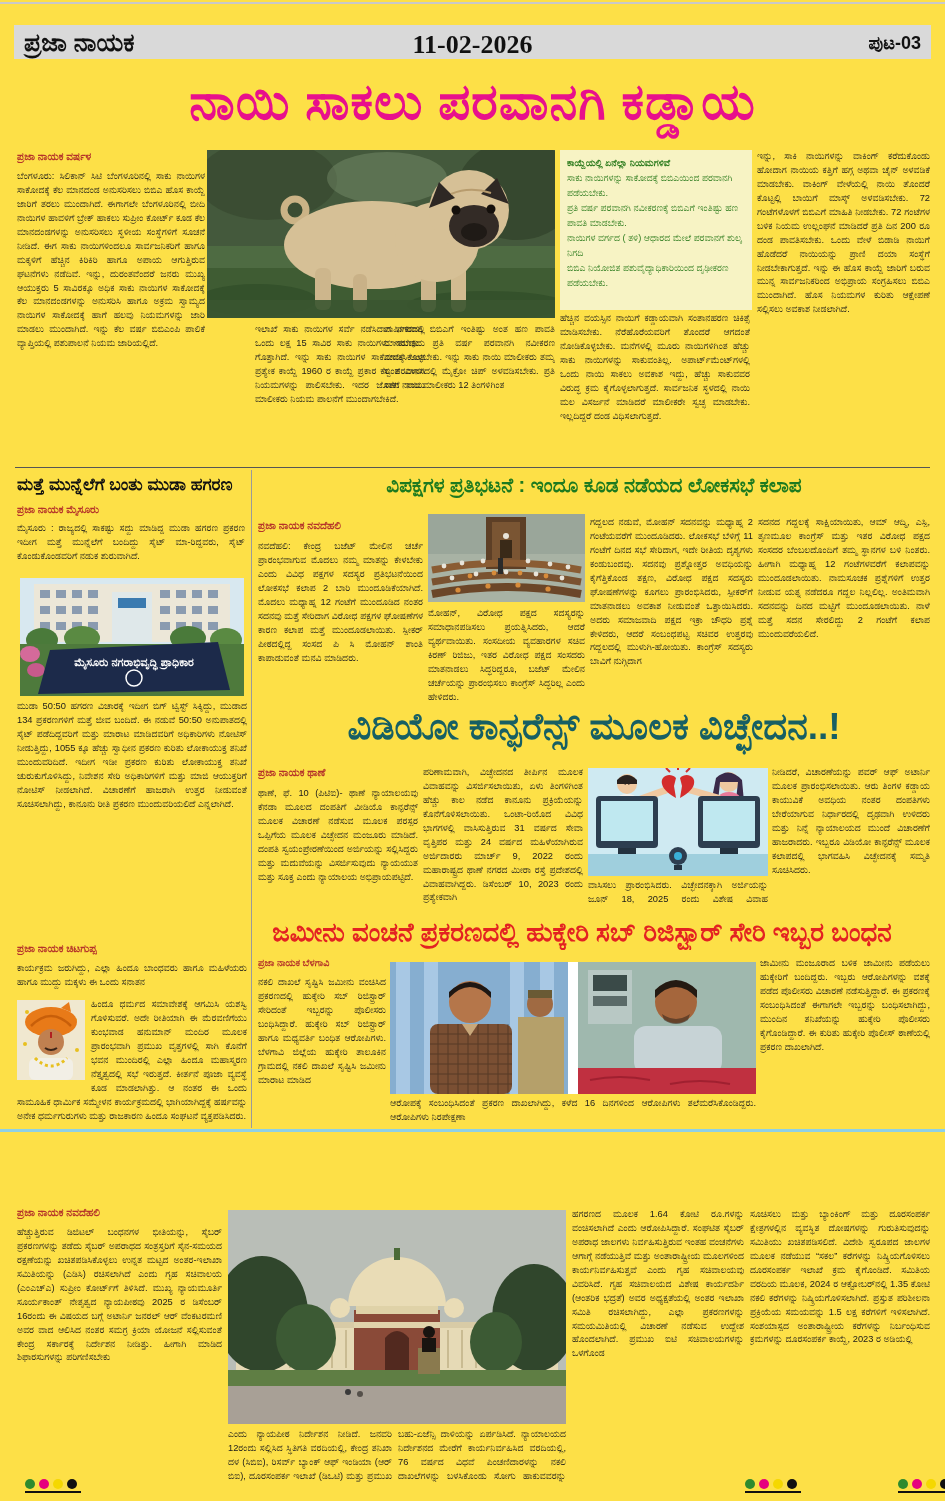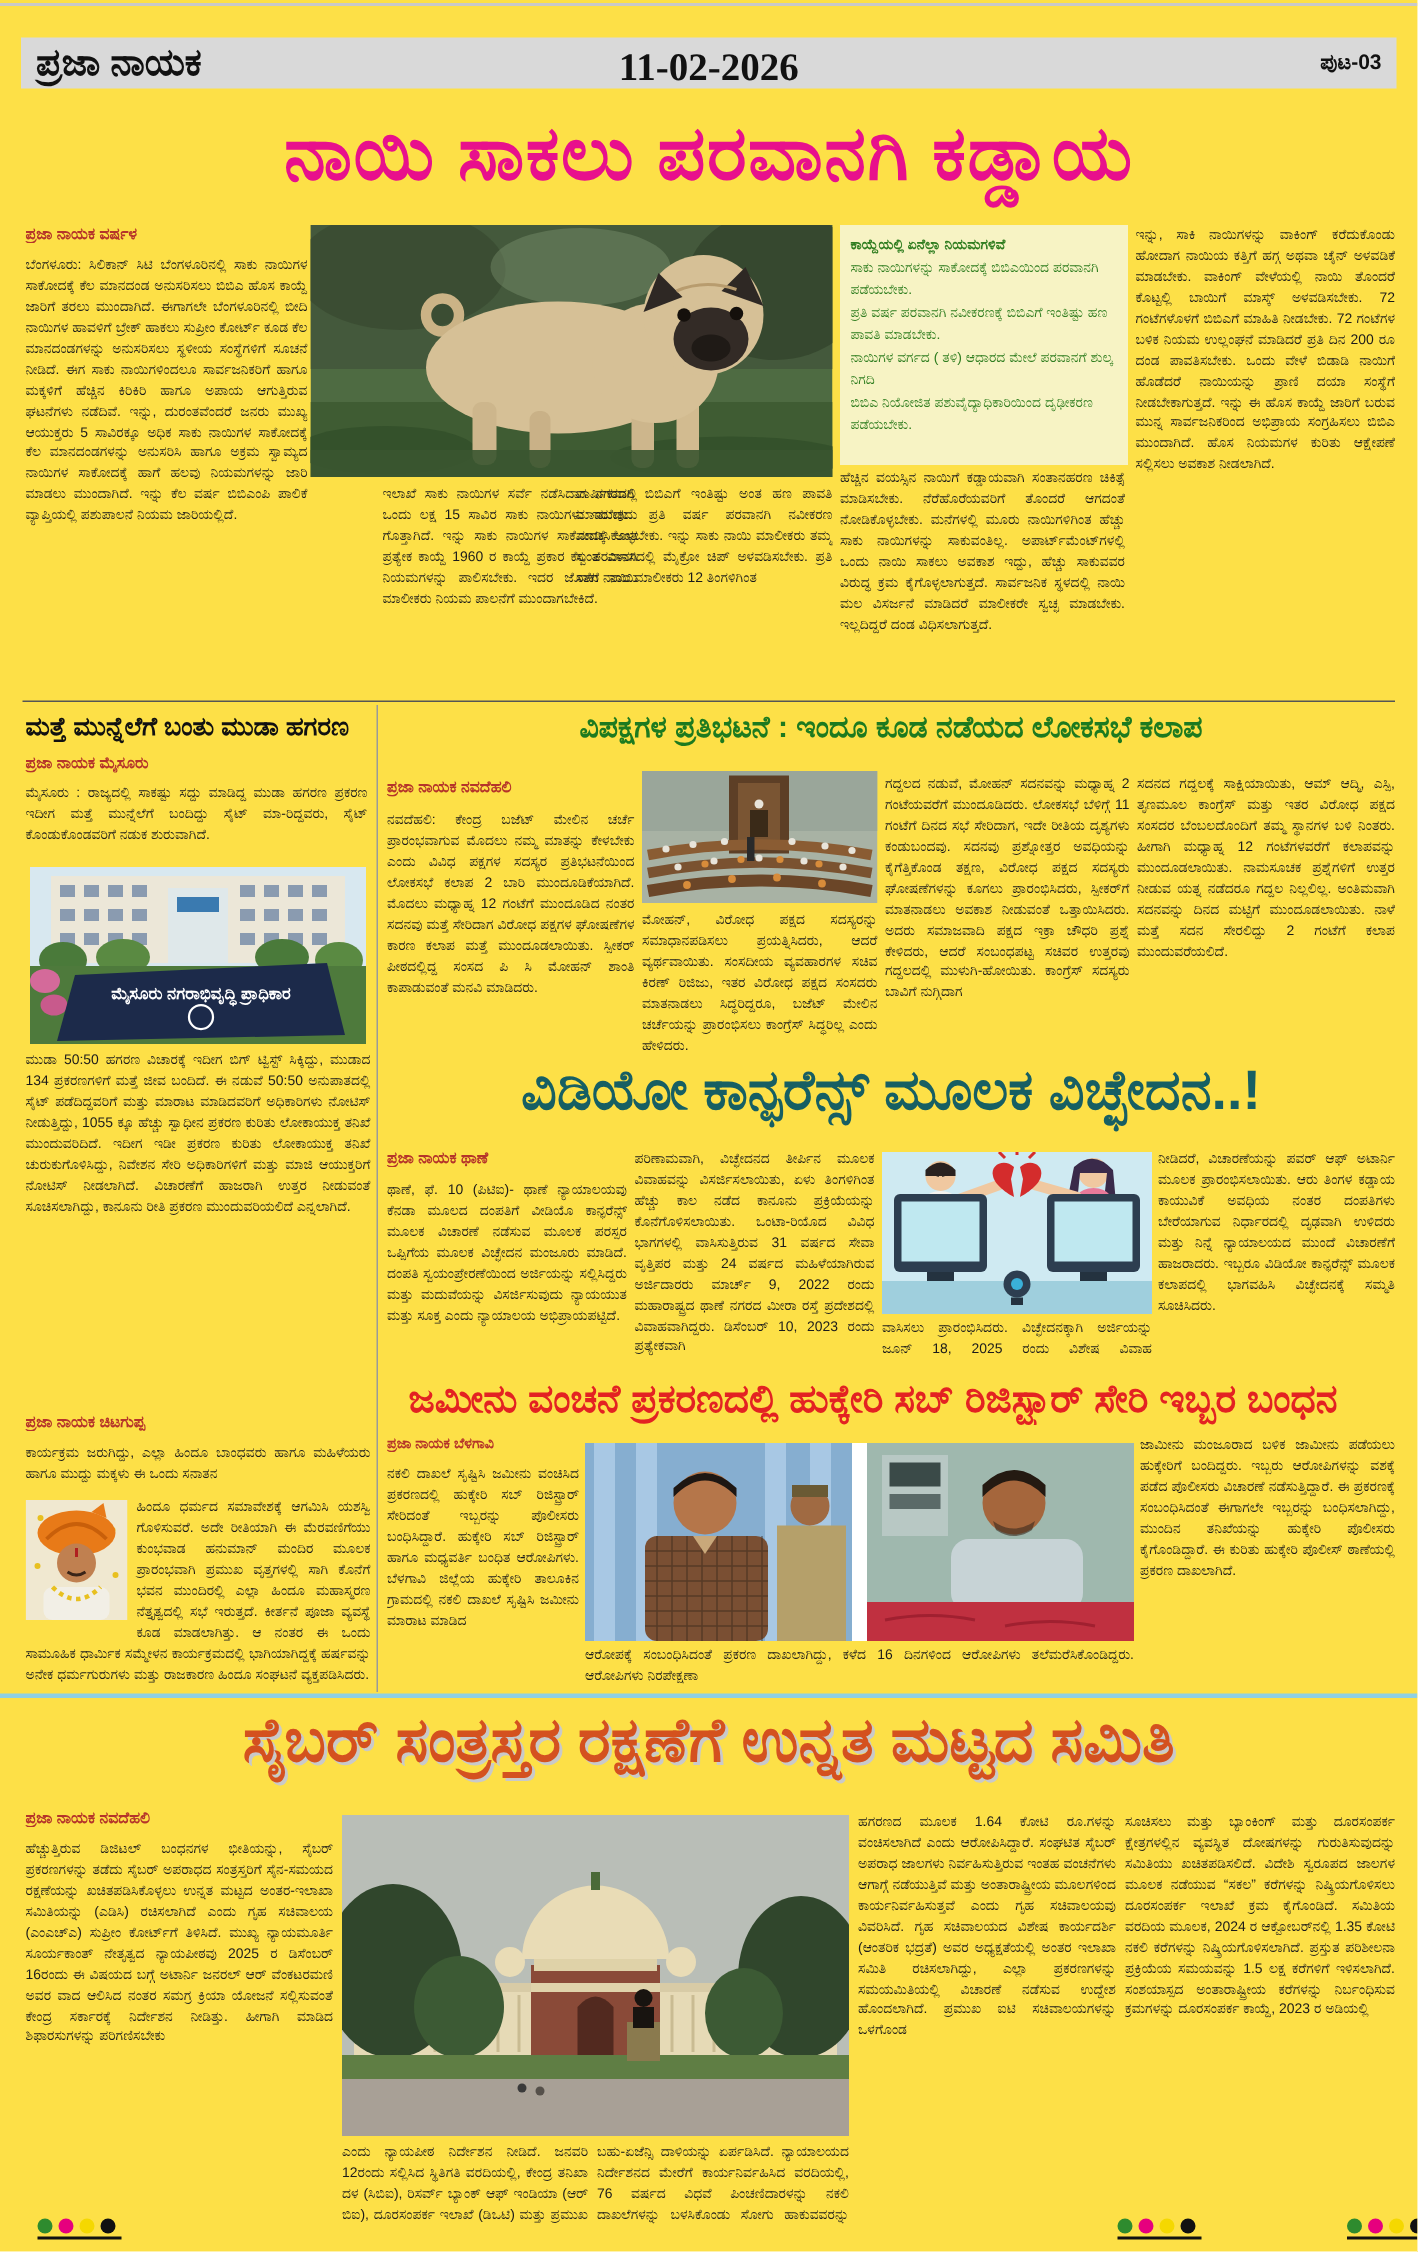--- a/index.html
+++ b/index.html
@@ -13,21 +13,21 @@
   .hl{font-weight:bold;text-align:center;overflow:hidden;line-height:1.12;}
   .hl-main{font-size:50px;letter-spacing:1px;}
   .hl-green{font-size:20px;}
   .hl-teal{font-size:37px;}
   .hl-red{font-size:26px;}
   .hl-orange{font-size:41px;text-shadow:2px 2px 0 #c9c9c9;}
   .hl-black{font-size:17px;color:#111;text-align:left;}
   .hl-black2{font-size:14.5px;color:#111;text-align:center;line-height:1.35;}
   .papername{font-size:25px;font-weight:bold;color:#111;}
   .dateline{font-family:"Liberation Serif", serif;font-size:26px;font-weight:bold;color:#111;}
-  .pageno{font-size:14px;font-weight:bold;color:#111;}
+  .pageno{font-size:18px;font-weight:bold;color:#111;}
   .ybox{background:#f7f3c4;color:#2f7d1f;font-size:9.3px;line-height:1.62;
         padding:6px 7px;text-align:left;overflow:hidden;}
   .ybox .t{font-weight:bold;}
   .vrule{width:1px;background:#9a9a9a;}
   .hrule{height:1px;background:#555;}
   .bluerule{height:3px;background:#8ed0e4;}
   .dotgroup{display:flex;gap:4px;}
   .dot{width:10px;height:10px;border-radius:50%;}
   .dotline{height:2px;background:#111;margin-top:2px;}
   svg{display:block;}
@@ -278,21 +278,20 @@
       <rect x="244" y="64" width="88" height="48" rx="12" fill="#c7d3d6"></rect>
       <rect x="188" y="106" width="178" height="26" fill="#c03040"></rect>
       <path d="M200 118 Q230 112 260 118 M280 122 Q310 116 340 122" stroke="#a02030" stroke-width="2" fill="none"></path>
     </svg>
   </div>
   <div class="abs bodytext" style="left:390px;top:1097px;width:366px;height:28px;">ಆರೋಪಕ್ಕೆ ಸಂಬಂಧಿಸಿದಂತೆ ಪ್ರಕರಣ ದಾಖಲಾಗಿದ್ದು, ಕಳೆದ 16 ದಿನಗಳಿಂದ ಆರೋಪಿಗಳು ತಲೆಮರೆಸಿಕೊಂಡಿದ್ದರು. ಆರೋಪಿಗಳು ನಿರಪೇಕ್ಷಣಾ</div>
   <div class="abs bodytext" style="left:760px;top:957px;width:170px;height:168px;">ಜಾಮೀನು ಮಂಜೂರಾದ ಬಳಿಕ ಜಾಮೀನು ಪಡೆಯಲು ಹುಕ್ಕೇರಿಗೆ ಬಂದಿದ್ದರು. ಇಬ್ಬರು ಆರೋಪಿಗಳನ್ನು ವಶಕ್ಕೆ ಪಡೆದ ಪೊಲೀಸರು ವಿಚಾರಣೆ ನಡೆಸುತ್ತಿದ್ದಾರೆ. ಈ ಪ್ರಕರಣಕ್ಕೆ ಸಂಬಂಧಿಸಿದಂತೆ ಈಗಾಗಲೇ ಇಬ್ಬರನ್ನು ಬಂಧಿಸಲಾಗಿದ್ದು, ಮುಂದಿನ ತನಿಖೆಯನ್ನು ಹುಕ್ಕೇರಿ ಪೊಲೀಸರು ಕೈಗೊಂಡಿದ್ದಾರೆ. ಈ ಕುರಿತು ಹುಕ್ಕೇರಿ ಪೊಲೀಸ್ ಠಾಣೆಯಲ್ಲಿ ಪ್ರಕರಣ ದಾಖಲಾಗಿದೆ.</div>
 
   <div class="abs bluerule" style="left:0;top:1129px;width:945px;"></div>
 
-  <div class="abs hl hl-orange" style="left: 15px; top: 1138px; width: 915px; height: 60px; color: rgb(212, 81, 31);">ಸೈಬರ್ ಸಂತ್ರಸ್ತರ ರಕ್ಷಣೆಗೆ ಉನ್ನತ ಮಟ್ಟದ ಸಮಿತಿ</div>
   <div class="abs byline" style="left:17px;top:1206px;width:205px;">ಪ್ರಜಾ ನಾಯಕ ನವದೆಹಲಿ</div>
   <div class="abs bodytext" style="left:17px;top:1226px;width:205px;height:252px;">ಹೆಚ್ಚುತ್ತಿರುವ ಡಿಜಿಟಲ್ ಬಂಧನಗಳ ಭೀತಿಯನ್ನು, ಸೈಬರ್ ಪ್ರಕರಣಗಳನ್ನು ತಡೆದು ಸೈಬರ್ ಅಪರಾಧದ ಸಂತ್ರಸ್ತರಿಗೆ ಸೈನ-ಸಮಯದ ರಕ್ಷಣೆಯನ್ನು ಖಚಿತಪಡಿಸಿಕೊಳ್ಳಲು ಉನ್ನತ ಮಟ್ಟದ ಅಂತರ-ಇಲಾಖಾ ಸಮಿತಿಯನ್ನು (ಎಡಿಸಿ) ರಚಿಸಲಾಗಿದೆ ಎಂದು ಗೃಹ ಸಚಿವಾಲಯ (ಎಂಎಚ್ಎ) ಸುಪ್ರೀಂ ಕೋರ್ಟ್‌ಗೆ ತಿಳಿಸಿದೆ. ಮುಖ್ಯ ನ್ಯಾಯಮೂರ್ತಿ ಸೂರ್ಯಕಾಂತ್ ನೇತೃತ್ವದ ನ್ಯಾಯಪೀಠವು 2025 ರ ಡಿಸೆಂಬರ್ 16ರಂದು ಈ ವಿಷಯದ ಬಗ್ಗೆ ಅಟಾರ್ನಿ ಜನರಲ್ ಆರ್ ವೆಂಕಟರಮಣಿ ಅವರ ವಾದ ಆಲಿಸಿದ ನಂತರ ಸಮಗ್ರ ಕ್ರಿಯಾ ಯೋಜನೆ ಸಲ್ಲಿಸುವಂತೆ ಕೇಂದ್ರ ಸರ್ಕಾರಕ್ಕೆ ನಿರ್ದೇಶನ ನೀಡಿತ್ತು. ಹೀಗಾಗಿ ಮಾಡಿದ ಶಿಫಾರಸುಗಳನ್ನು ಪರಿಗಣಿಸಬೇಕು</div>
   <div class="abs" style="left:228px;top:1210px;width:338px;height:214px;">
     <svg width="338" height="214" viewBox="0 0 338 214">
       <rect width="338" height="214" fill="#b9beb7"></rect>
       <rect x="8" y="112" width="322" height="8" fill="#d8cba6"></rect>
       <rect x="8" y="118" width="322" height="42" fill="#e6dab6"></rect>
       <g stroke="#c9bb92" stroke-width="2">
         <path d="M20 120 V158 M34 120 V158 M48 120 V158 M62 120 V158 M76 120 V158 M90 120 V158 M104 120 V158 M118 120 V158 M220 120 V158 M234 120 V158 M248 120 V158 M262 120 V158 M276 120 V158 M290 120 V158 M304 120 V158 M318 120 V158"></path>
       </g>

